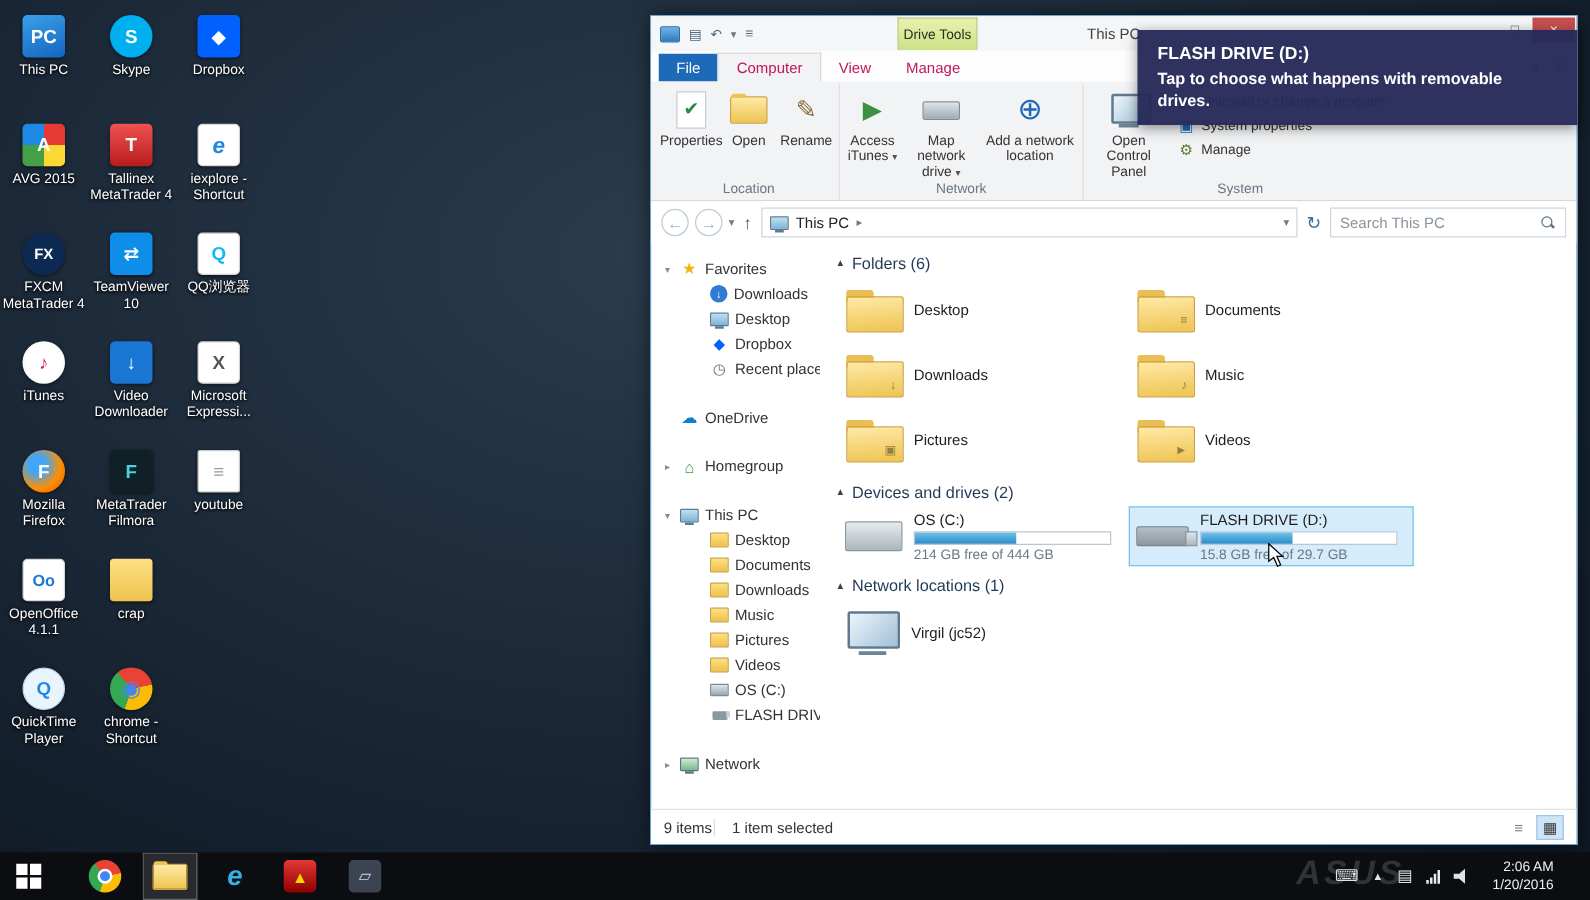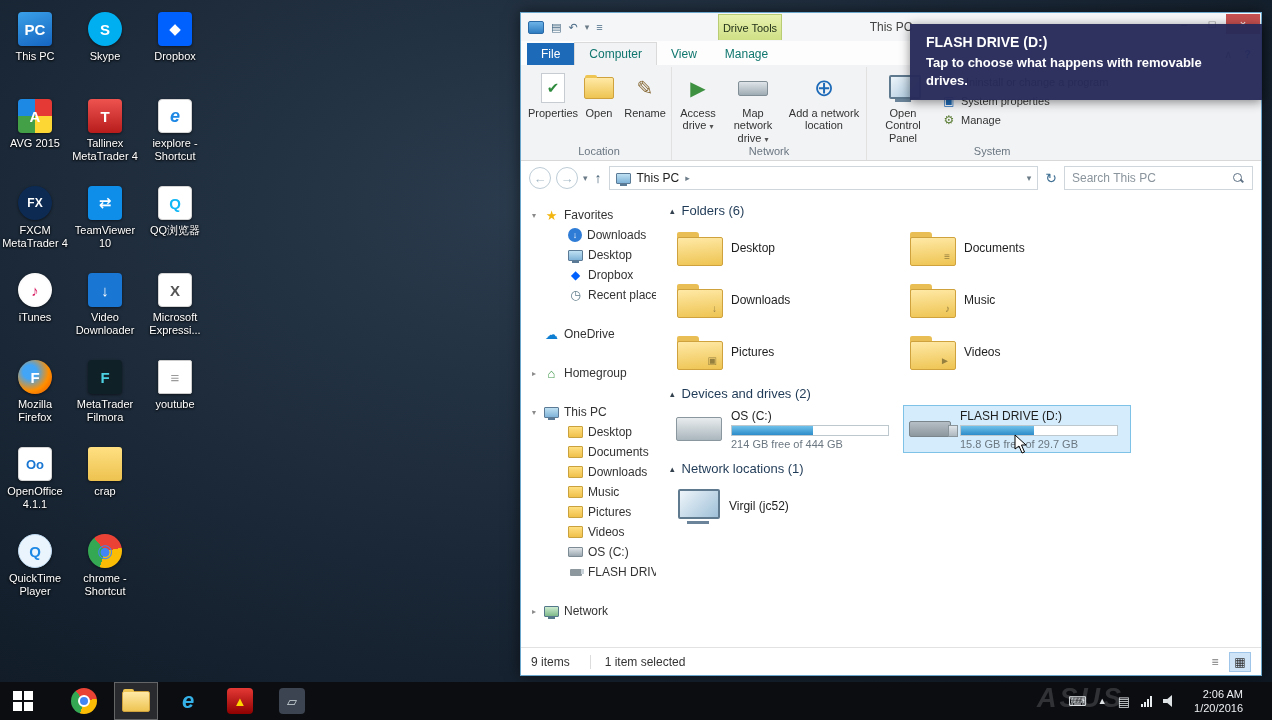--- a/index.html
+++ b/index.html
@@ -26,21 +26,21 @@
   .qat-app { width:16px; height:13px; background:linear-gradient(#6db3e8,#2e7cc0); border:1px solid #2a6aa6; border-radius:2px; }
   .drivetools { position:absolute; left:197px; top:1px; width:64px; height:26px;
     background:linear-gradient(#e7f2ae,#cfe086); border:1px solid #b9cc74; border-bottom:none;
     display:flex; align-items:center; justify-content:center; font-size:11px; color:#23321a; }
   .wtitle { position:absolute; left:50%; transform:translateX(-50%); font-size:12px; color:#444; }
   .winbtns { position:absolute; right:1px; top:1px; display:flex; }
   .winbtn { width:28px; height:20px; display:flex; align-items:center; justify-content:center; font-size:11px; color:#555; }
   .winbtn.close { width:34px; background:#c75050; color:#fff; }
 
   .tabs { height:24px; background:#fdfdfd; display:flex; align-items:flex-end; padding-left:6px; position:relative; flex:none;text-align:right; }
-  .tab { padding:4px 14px 4px; font-size:12px; color:#0f766e; }
+  .tab { padding:4px 14px 4px; font-size:12px; color:#be185d; }
   .tab.file { background:#1d6ab8; color:#fff; }
   .tab.active { background:#f2f3f5; border:1px solid #dadada; border-bottom:none; }
   .tabs-right { position:absolute; right:10px; bottom:4px; display:flex; gap:12px; font-size:11px; color:#777; }
   .help-q { color:#2a6fc9; font-weight:bold; }
 
   .ribbon { height:96px; background:#f2f3f5; border-bottom:1px solid #d8d8d8; display:flex; padding:2px 2px 0 6px; flex:none; }
   .rgroup { display:flex; flex-direction:column; border-right:1px solid #e1e1e1; padding:0 3px; }
   .rrow { flex:1; display:flex; align-items:flex-start; }
   .rgroup-label { height:15px; font-size:11px; color:#6a7681; text-align:center; }
   .rbtn { display:flex; flex-direction:column; align-items:center; padding:4px 2px 0; font-size:11px; color:#333;
@@ -131,21 +131,21 @@
   .drive-bar { width:158px; height:11px; border:1px solid #bcc7ce; background:#fff; }
   .drive-fill { height:100%; background:linear-gradient(#6fc1ea,#2d8cc9); }
   .drive-cap { font-size:11px; color:#6b7781; }
   .big-pc { position:relative; width:44px; height:36px; flex:none; }
   .big-pc::before { content:""; position:absolute; left:2px; top:1px; width:38px; height:26px; border:2px solid #5f798f;
     border-radius:2px; background:linear-gradient(135deg,#eef5fa,#9fc0d8); }
   .big-pc::after { content:""; position:absolute; left:11px; bottom:0; width:22px; height:3px; background:#6b8499; }
 
   .statusbar { height:28px; flex:none; border-top:1px solid #e2e2e2; display:flex; align-items:center;
     padding:0 10px; font-size:12px; color:#333; background:#fff; }
-  .status-sel { margin-left:20px; padding-left:14px; border-left:1px solid #dcdcdc; }
+  .status-sel { margin-left:1px; padding-left:14px; border-left:1px solid #dcdcdc; }
   .status-views { margin-left:auto; display:flex; gap:3px; }
   .view-btn { width:22px; height:20px; display:flex; align-items:center; justify-content:center; color:#777; font-size:12px; }
   .view-btn.active { background:#cfe4f7; border:1px solid #9fc6e8; color:#333; }
 
   
   .toast { position:absolute; left:910px; top:24px; width:352px; height:76px; background:rgba(38,42,88,0.96);
     color:#fff; padding:10px 16px; z-index:40; box-shadow:0 2px 10px rgba(0,0,0,.45); cursor:pointer; }
   .toast-title { font-weight:bold; font-size:14px; margin-bottom:4px; }
   .toast-msg { font-size:13px; line-height:1.35; width:285px;font-weight:bold; }
 
@@ -384,21 +384,21 @@
           <span>Rename</span>
         </div>
       </div>
       <div class="rgroup-label">Location</div>
     </div>
 
     <div class="rgroup">
       <div class="rrow">
         <div class="rbtn w46">
           <span class="ri ri-glyph c-green">▶</span>
-          <span><span>Access drive</span> <span class="dd">▾</span></span>
+          <span><span>Access iTunes</span> <span class="dd">▾</span></span>
         </div>
         <div class="rbtn w64">
           <span class="ri">
               <span class="ri-drive"></span>
             </span>
           <span><span>Map network drive</span> <span class="dd">▾</span></span>
         </div>
         <div class="rbtn w78">
           <span class="ri ri-glyph c-blue" style="font-size:24px">⊕</span>
           <span>Add a network location</span>

